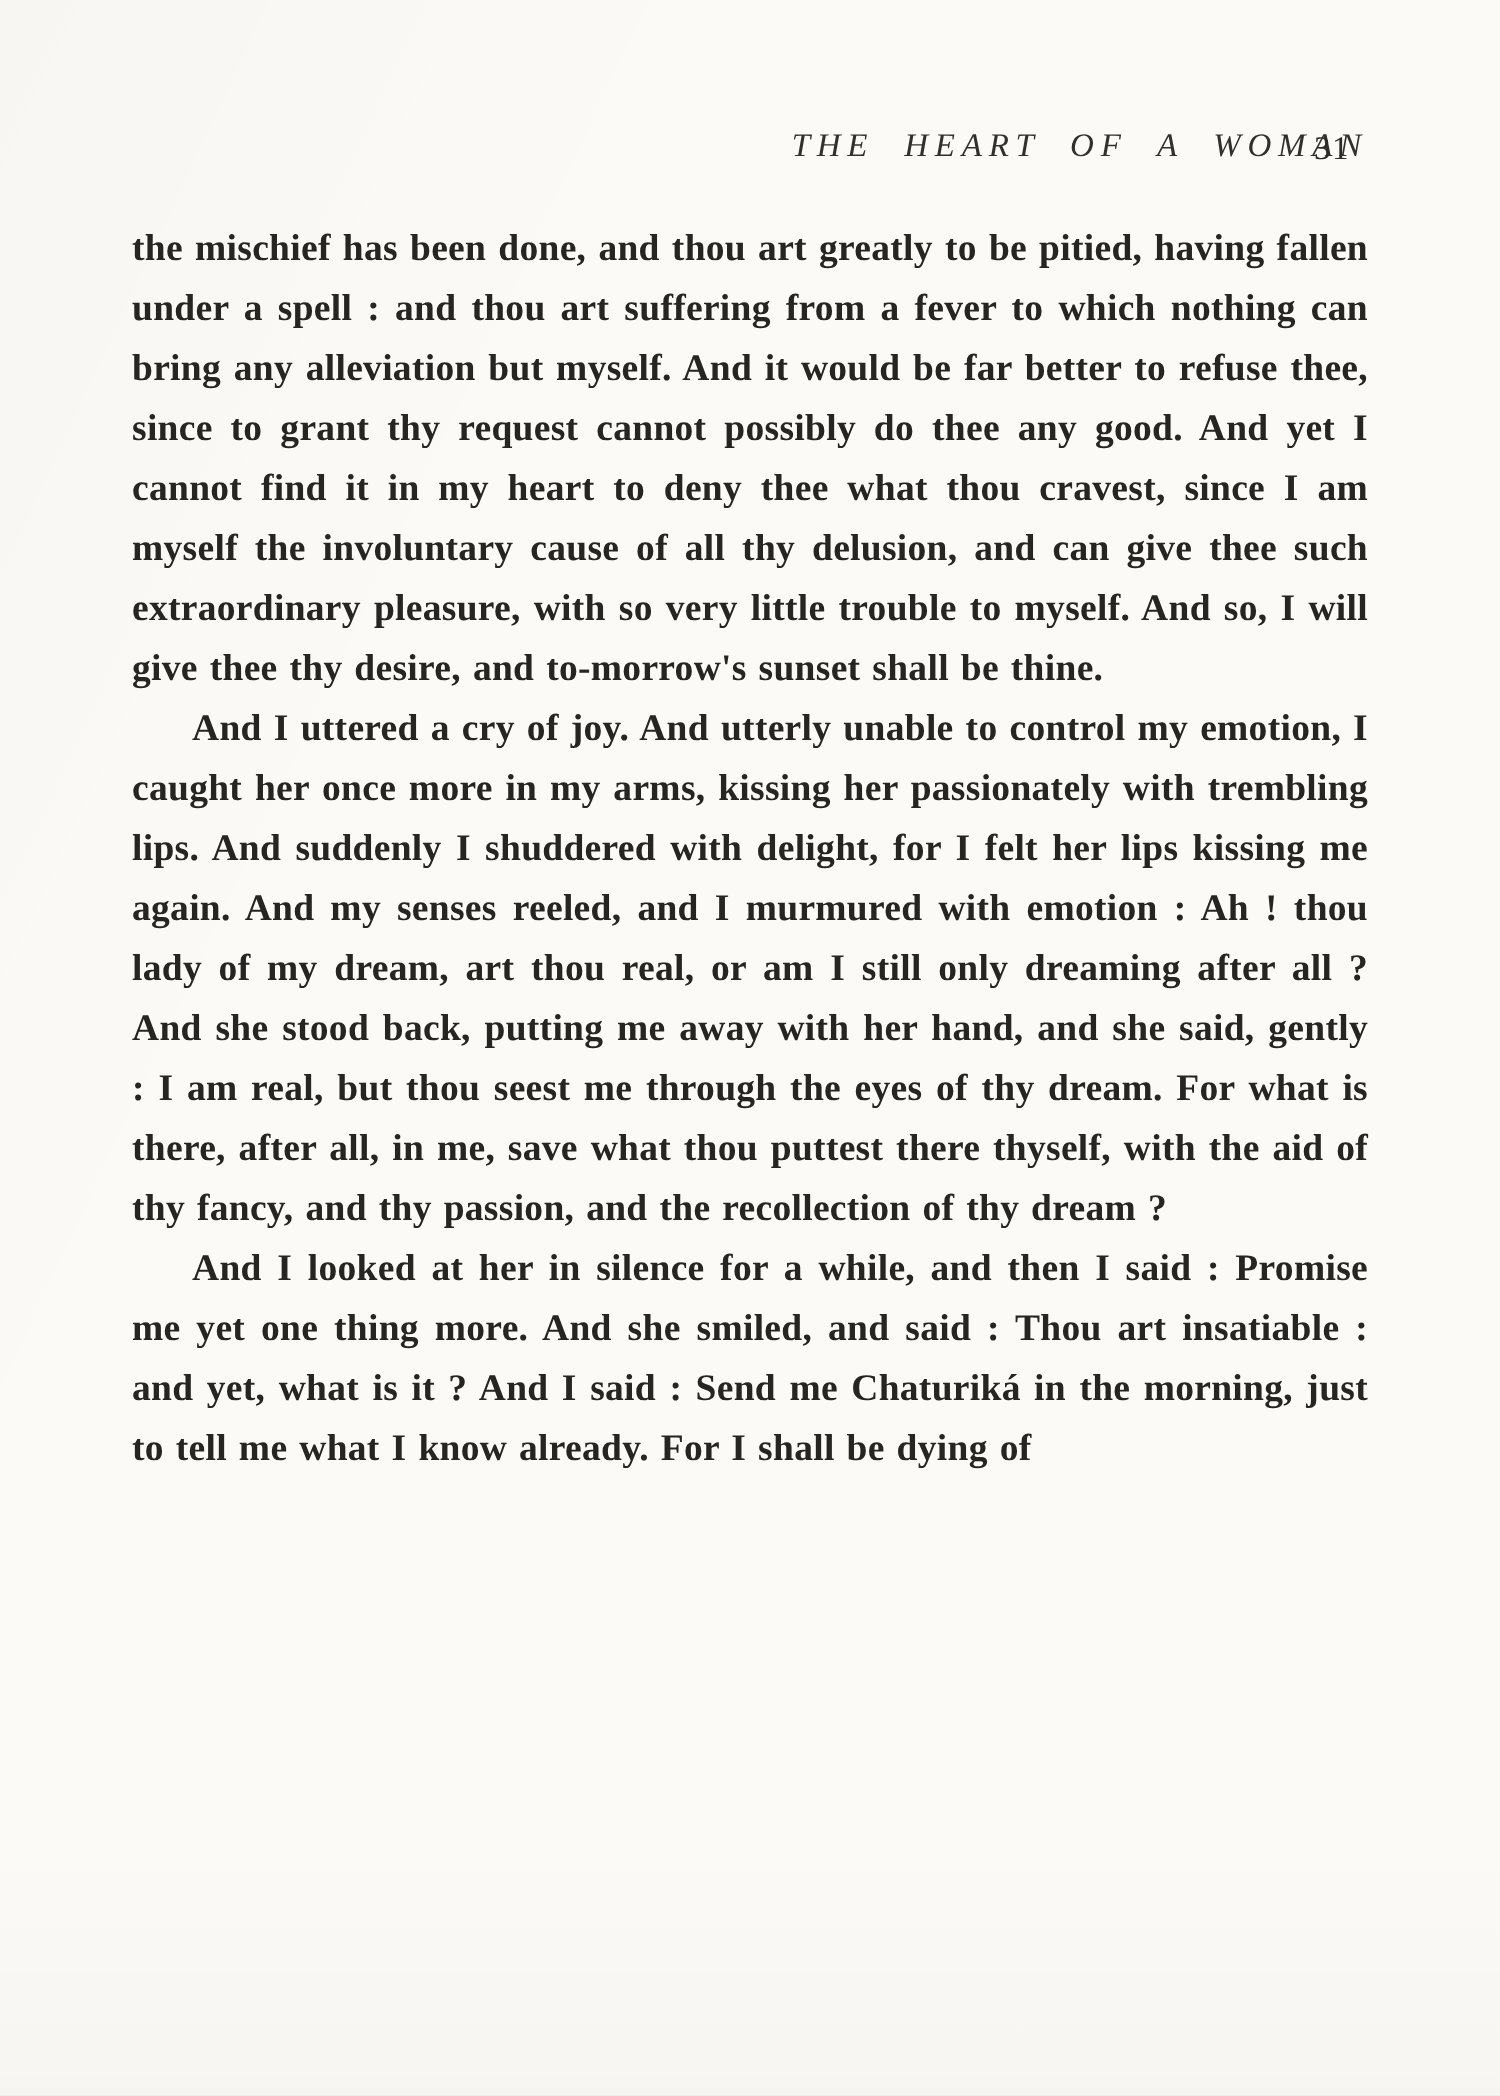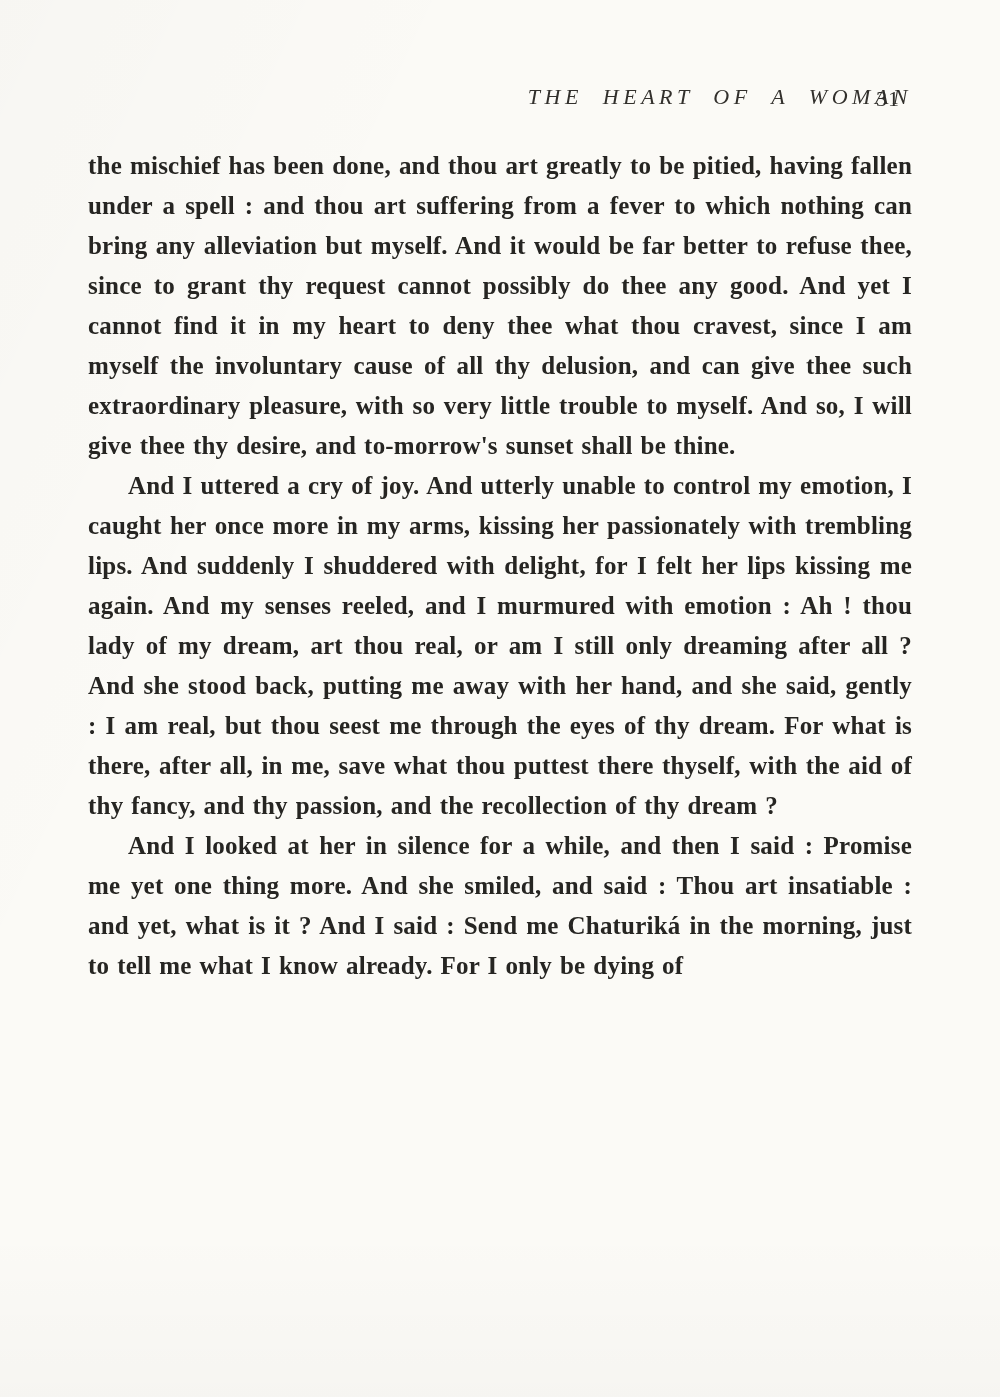--- a/index.html
+++ b/index.html
@@ -63,16 +63,16 @@
 <div class="page">
 
   <header class="page-header">
     <span class="running-title">THE HEART OF A WOMAN</span>
     <span class="page-number">31</span>
   </header>
 
   <main class="page-body">
     <p class="para">the mischief has been done, and thou art greatly to be pitied, having fallen under a spell : and thou art suffering from a fever to which nothing can bring any alleviation but myself. And it would be far better to refuse thee, since to grant thy request cannot possibly do thee any good. And yet I cannot find it in my heart to deny thee what thou cravest, since I am myself the involuntary cause of all thy delusion, and can give thee such extraordinary pleasure, with so very little trouble to myself. And so, I will give thee thy desire, and to-morrow's sunset shall be thine.</p>
     <p class="para indent">And I uttered a cry of joy. And utterly unable to control my emotion, I caught her once more in my arms, kissing her passionately with trembling lips. And suddenly I shuddered with delight, for I felt her lips kissing me again. And my senses reeled, and I murmured with emotion : Ah ! thou lady of my dream, art thou real, or am I still only dreaming after all ? And she stood back, putting me away with her hand, and she said, gently : I am real, but thou seest me through the eyes of thy dream. For what is there, after all, in me, save what thou puttest there thyself, with the aid of thy fancy, and thy passion, and the recollection of thy dream ?</p>
-    <p class="para indent">And I looked at her in silence for a while, and then I said : Promise me yet one thing more. And she smiled, and said : Thou art insatiable : and yet, what is it ? And I said : Send me Chaturiká in the morning, just to tell me what I know already. For I only be dying of</p>
+    <p class="para indent">And I looked at her in silence for a while, and then I said : Promise me yet one thing more. And she smiled, and said : Thou art insatiable : and yet, what is it ? And I said : Send me Chaturiká in the morning, just to tell me what I know already. For I shall be dying of</p>
   </main>
 
 </div>
 
 </body></html>

